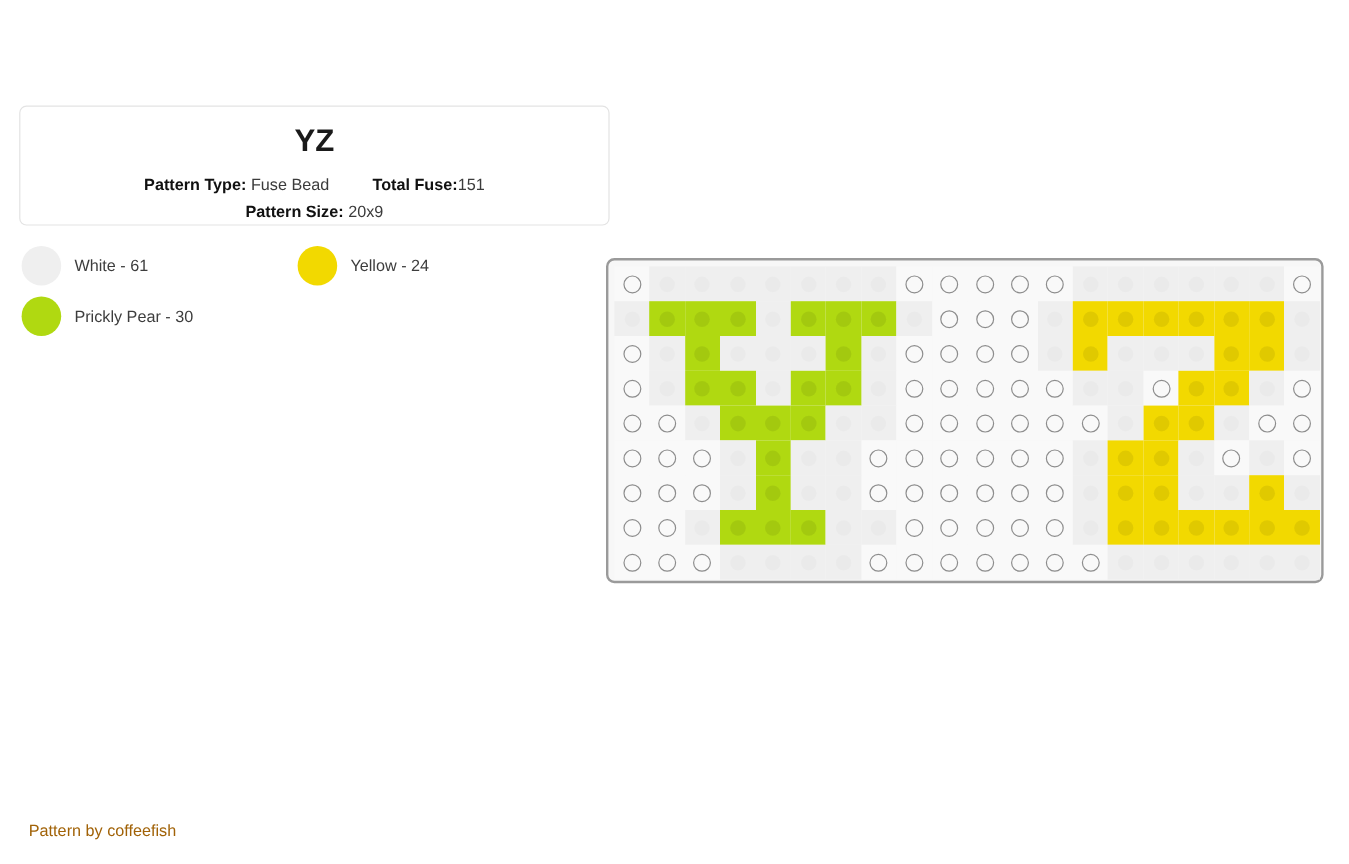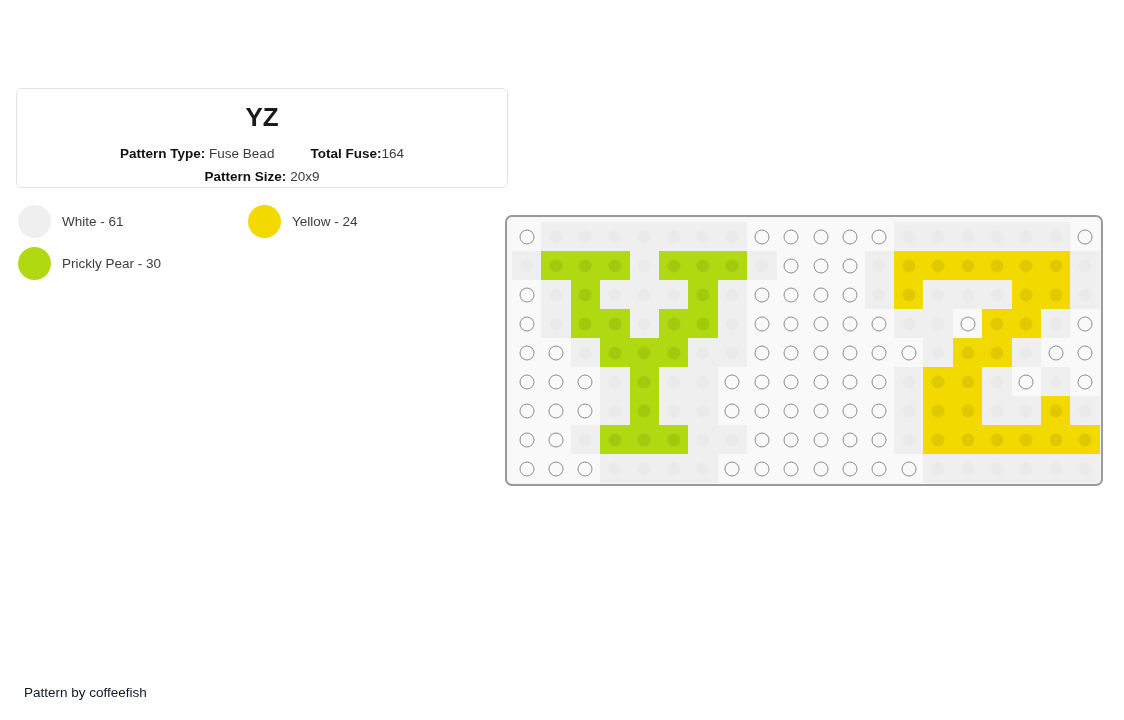--- a/index.html
+++ b/index.html
@@ -97,39 +97,39 @@
     content: ""; position: absolute;
     left: 50%; top: 50%; transform: translate(-50%, -50%);
     width: 13px; height: 13px; border-radius: 50%;
     background: rgba(0,0,0,0.07);
   }
   .cell.bead.white::after { background: rgba(0,0,0,0.018); }
 
   
   .footer-left {
     position: absolute; left: 24px; top: 685px;
-    font-size: 13.5px; color: #0f172a;
+    font-size: 13.5px; color: #a16207;
   }
   .footer-right {
     position: absolute; right: 24px; top: 685px;
     font-size: 13.5px; color: #444;
   }
 </style>
 </head>
 <body>
 
 <div class="page">
 
 
   <div class="info-card">
     <div class="info-title">YZ</div>
     <div class="info-rows">
       <div class="info-row">
         <div class="info-item"><b>Pattern Type:</b> <span>Fuse Bead</span></div>
-        <div class="info-item"><b>Total Fuse:</b><span>164</span></div>
+        <div class="info-item"><b>Total Fuse:</b><span>151</span></div>
       </div>
       <div class="info-row">
         <div class="info-item"><b>Pattern Size:</b> <span>20x9</span></div>
       </div>
     </div>
   </div>
 
   <div class="legend" id="legend">
       <div class="legend-item">
         <div class="legend-swatch" style="background: rgb(239, 239, 239);"></div>

